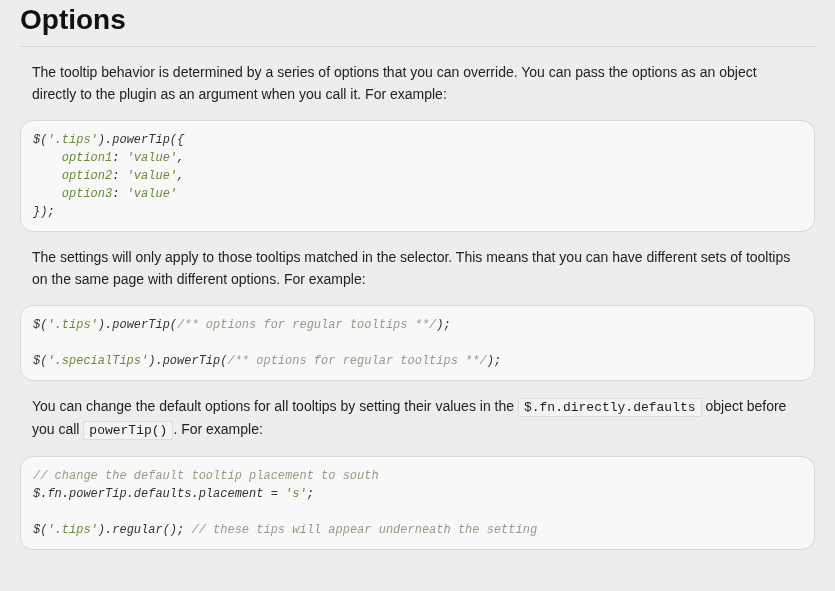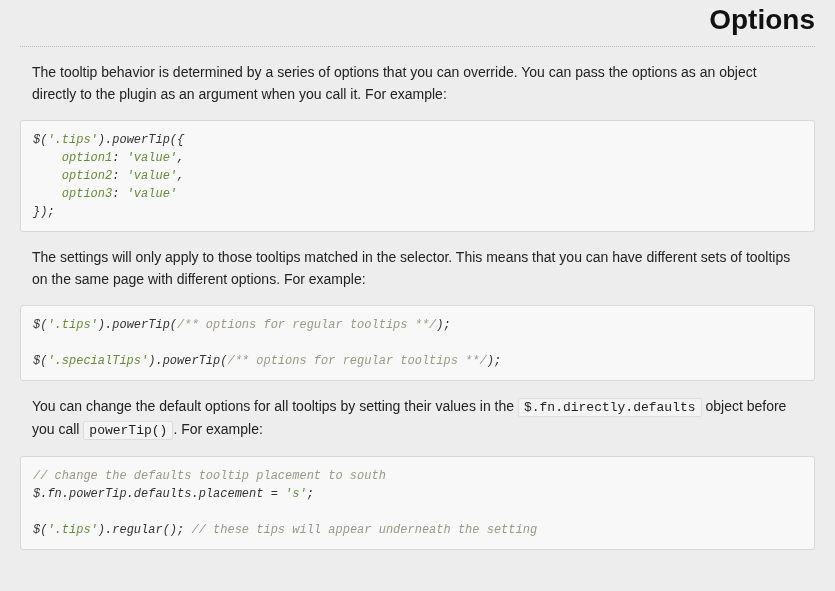--- a/index.html
+++ b/index.html
@@ -14,31 +14,30 @@
     padding: 4px 20px 20px 20px;
     max-width: 835px;
   }
   h2 {
     font-size: 28px;
     font-weight: bold;
     color: #111;
     margin: 0 0 8px 0;
     padding-bottom: 10px;
     border-bottom: 1px dotted #bbb;
-    text-align: right;
   }
   p {
     line-height: 1.6;
     margin: 14px 12px;
     color: #222;
   }
   pre {
     background: #f8f8f8;
     border: 1px solid #d8d8d8;
-    border-radius: 3px;
+    border-radius: 13px;
     padding: 10px 12px;
     font-family: "Courier New", monospace;
     font-style: italic;
     font-size: 12px;
     line-height: 1.5;
     overflow-x: auto;
     color: #333;
   }
   code.inline {
     background: #f4f4f4;
@@ -68,18 +67,18 @@
 <span>});</span></pre>
 
   <p>The settings will only apply to those tooltips matched in the selector. This means that you can have different sets of tooltips on the same page with different options. For example:</p>
 
   <pre><span>$(</span><span class="str">'.tips'</span><span>).powerTip(</span><span class="cmt">/** options for regular tooltips **/</span><span>);</span>
 
 <span>$(</span><span class="str">'.specialTips'</span><span>).powerTip(</span><span class="cmt">/** options for regular tooltips **/</span><span>);</span></pre>
 
   <p><span>You can change the default options for all tooltips by setting their values in the </span><code class="inline">$.fn.directly.defaults</code><span> object before you call </span><code class="inline">powerTip()</code><span>. For example:</span></p>
 
-  <pre><span class="cmt">// change the defaults tooltip placement to south</span>
+  <pre><span class="cmt">// change the default tooltip placement to south</span>
 <span>$.fn.powerTip.defaults.placement = </span><span class="str">'s'</span><span>;</span>
 
 <span>$(</span><span class="str">'.tips'</span><span>).regular(); </span><span class="cmt">// these tips will appear underneath the setting</span></pre>
 
 </div>
 
 </body></html>

